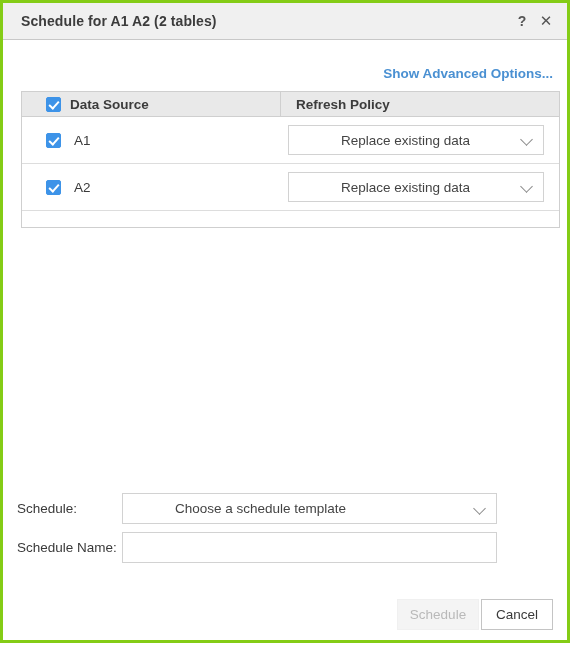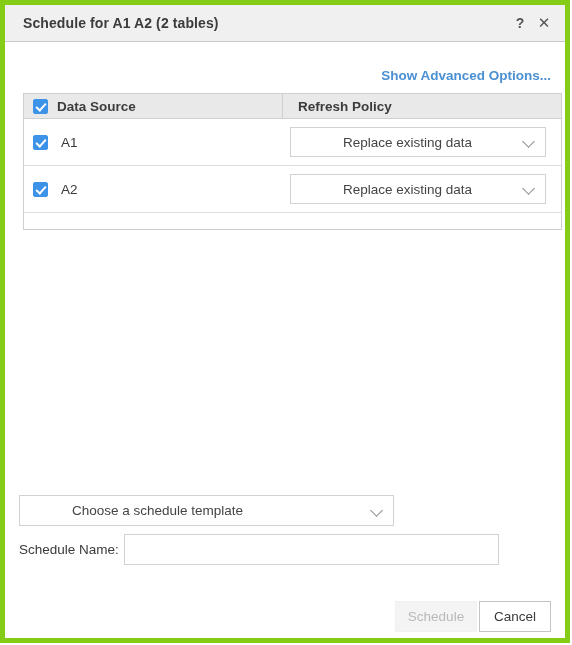--- a/index.html
+++ b/index.html
@@ -11,21 +11,21 @@
     width: 572px;
     height: 645px;
     font-family: "Liberation Sans", sans-serif;
     -webkit-font-smoothing: antialiased;
   }
   .dialog {
     position: absolute;
     left: 0; top: 0;
     width: 570px;
     height: 643px;
-    border: 5px solid #84cc16;
+    border: 3px solid #84cc16;
     background: #ffffff;
     box-sizing: border-box;
     overflow: hidden;
   }
   
   .titlebar {
     position: relative;
     height: 37px;
     background: #f0f0f0;
     border-bottom: 1px solid #c8c8c8;
@@ -93,21 +93,21 @@
     height: 26px;
     background: #e9e9e9;
     border-top: 1px solid #cfcfcf;
     border-bottom: 1px solid #cfcfcf;
   }
   .cell-src {
     width: 259px;
     display: flex;
     align-items: center;
     box-sizing: border-box;
-    padding-left: 9px;
+    padding-left: 24px;
     height: 100%;
   }
   .thead .cell-src { border-right: 1px solid #cfcfcf; }
   .cell-pol {
     flex: 1;
     display: flex;
     align-items: center;
     box-sizing: border-box;
     padding-left: 7px;
     height: 100%;
@@ -315,20 +315,21 @@
             <span class="select-value">Replace existing data</span>
             <span class="chev"></span>
           </div>
         </div>
       </div>
 
       <div class="trow emptyrow"></div>
     </div>
 
     <div class="form-row form-schedule">
+      <div class="form-label">Schedule:</div>
       <div class="select sched-select">
         <span class="select-value">Choose a schedule template</span>
         <span class="chev"></span>
       </div>
     </div>
 
     <div class="form-row form-name">
       <div class="form-label">Schedule Name:</div>
       <input class="text-input" type="text" value="" style="">
     </div>

